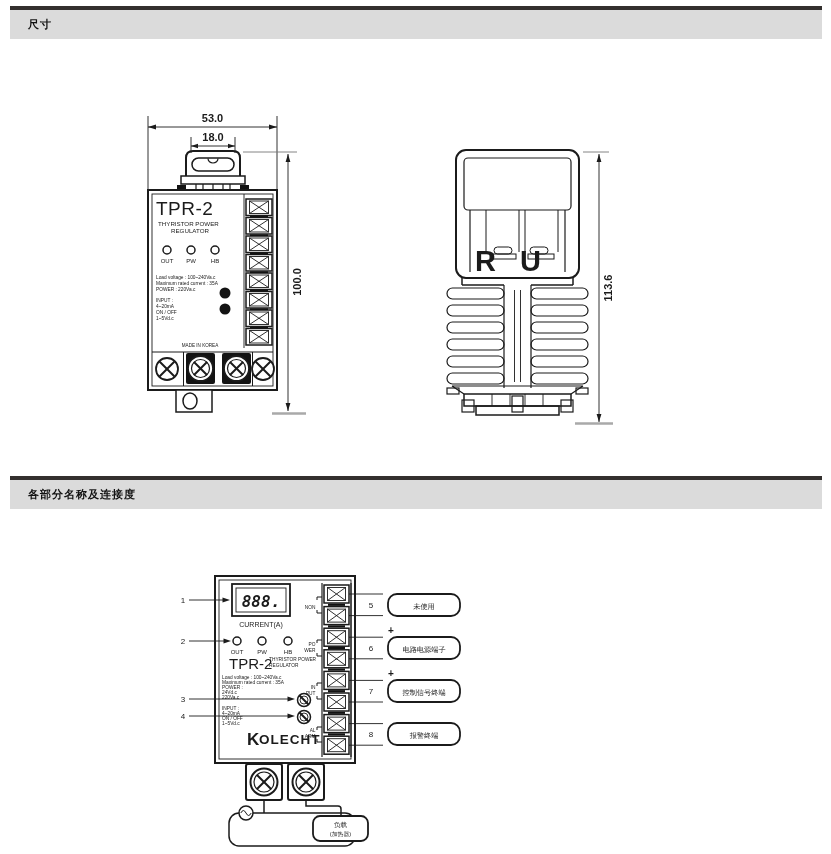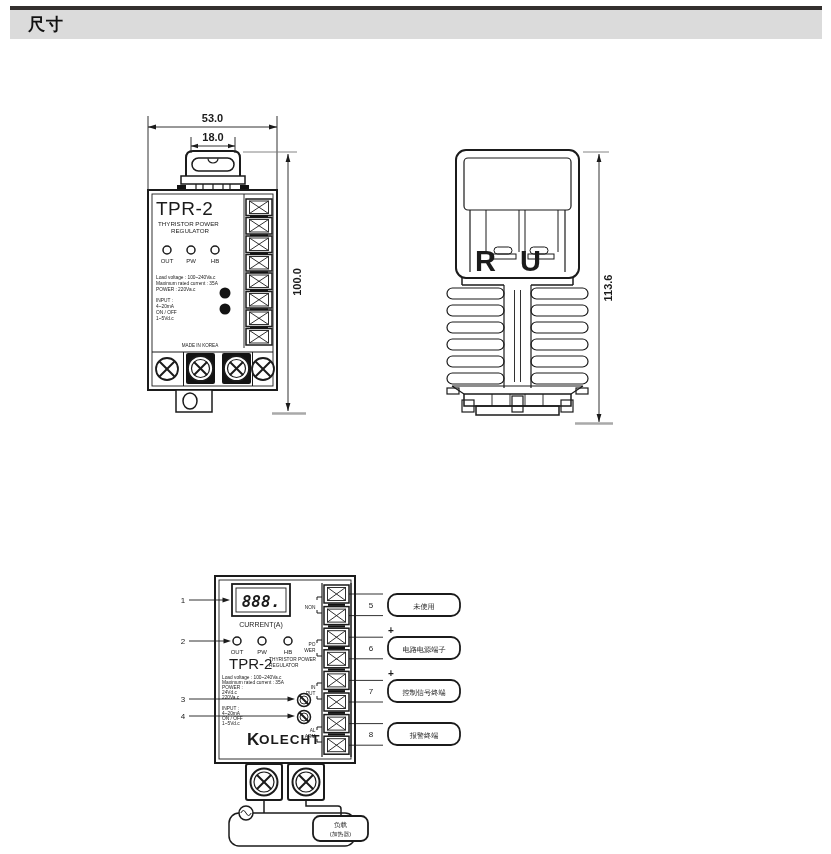--- a/index.html
+++ b/index.html
@@ -1,20 +1,20 @@
 <!DOCTYPE html>
 <html><head>
 <meta charset="utf-8">
 <style>
   html,body{margin:0;padding:0;background:#fff;}
   #page{position:relative;width:831px;height:854px;background:#fff;outline:1px solid #e9e9e9;
         font-family:"Liberation Sans",sans-serif;overflow:hidden;}
   .section-header{position:absolute;left:10px;width:812px;height:33px;background:#dbdbdb;
         border-top:4px solid #34302e;box-sizing:border-box;display:flex;align-items:center;
-        padding-left:18px;font-weight:700;font-size:17px;color:#111;letter-spacing:1px;}
+        padding-left:18px;font-weight:700;font-size:11px;color:#111;letter-spacing:1px;}
   svg{position:absolute;left:0;top:0;}
   svg text{font-family:"Liberation Sans",sans-serif;fill:#1b1b1b;}
   .ln{stroke:#1b1b1b;fill:none;}
   .wf{fill:#fff;stroke:#1b1b1b;}
   .bk{fill:#131313;stroke:none;}
   .s2{stroke-width:2;} .s18{stroke-width:1.8;} .s15{stroke-width:1.5;} .s12{stroke-width:1.2;}
   .s1{stroke-width:1;} .s09{stroke-width:.9;}
   .gray{stroke:#777;} .base{stroke:#a9a9a9;stroke-width:2.5;}
   .arr{fill:#1b1b1b;stroke:none;}
   .mid{text-anchor:middle;} .end{text-anchor:end;}
@@ -369,14 +369,17 @@
         <rect x="313" y="816" width="55" height="25" rx="7" class="wf s18"></rect>
         <text x="340.5" y="827" class="t-load mid">负载</text>
         <text x="340.5" y="836" class="t-load2 mid">(加热器)</text>
       </g>
     </g>
   </svg>
 
   <div class="section-header" style="top:6px;">
     <span>尺寸</span>
   </div>
+  <div class="section-header" style="top:476px;">
+    <span>各部分名称及连接度</span>
+  </div>
 
 </div>
 
 </body></html>

